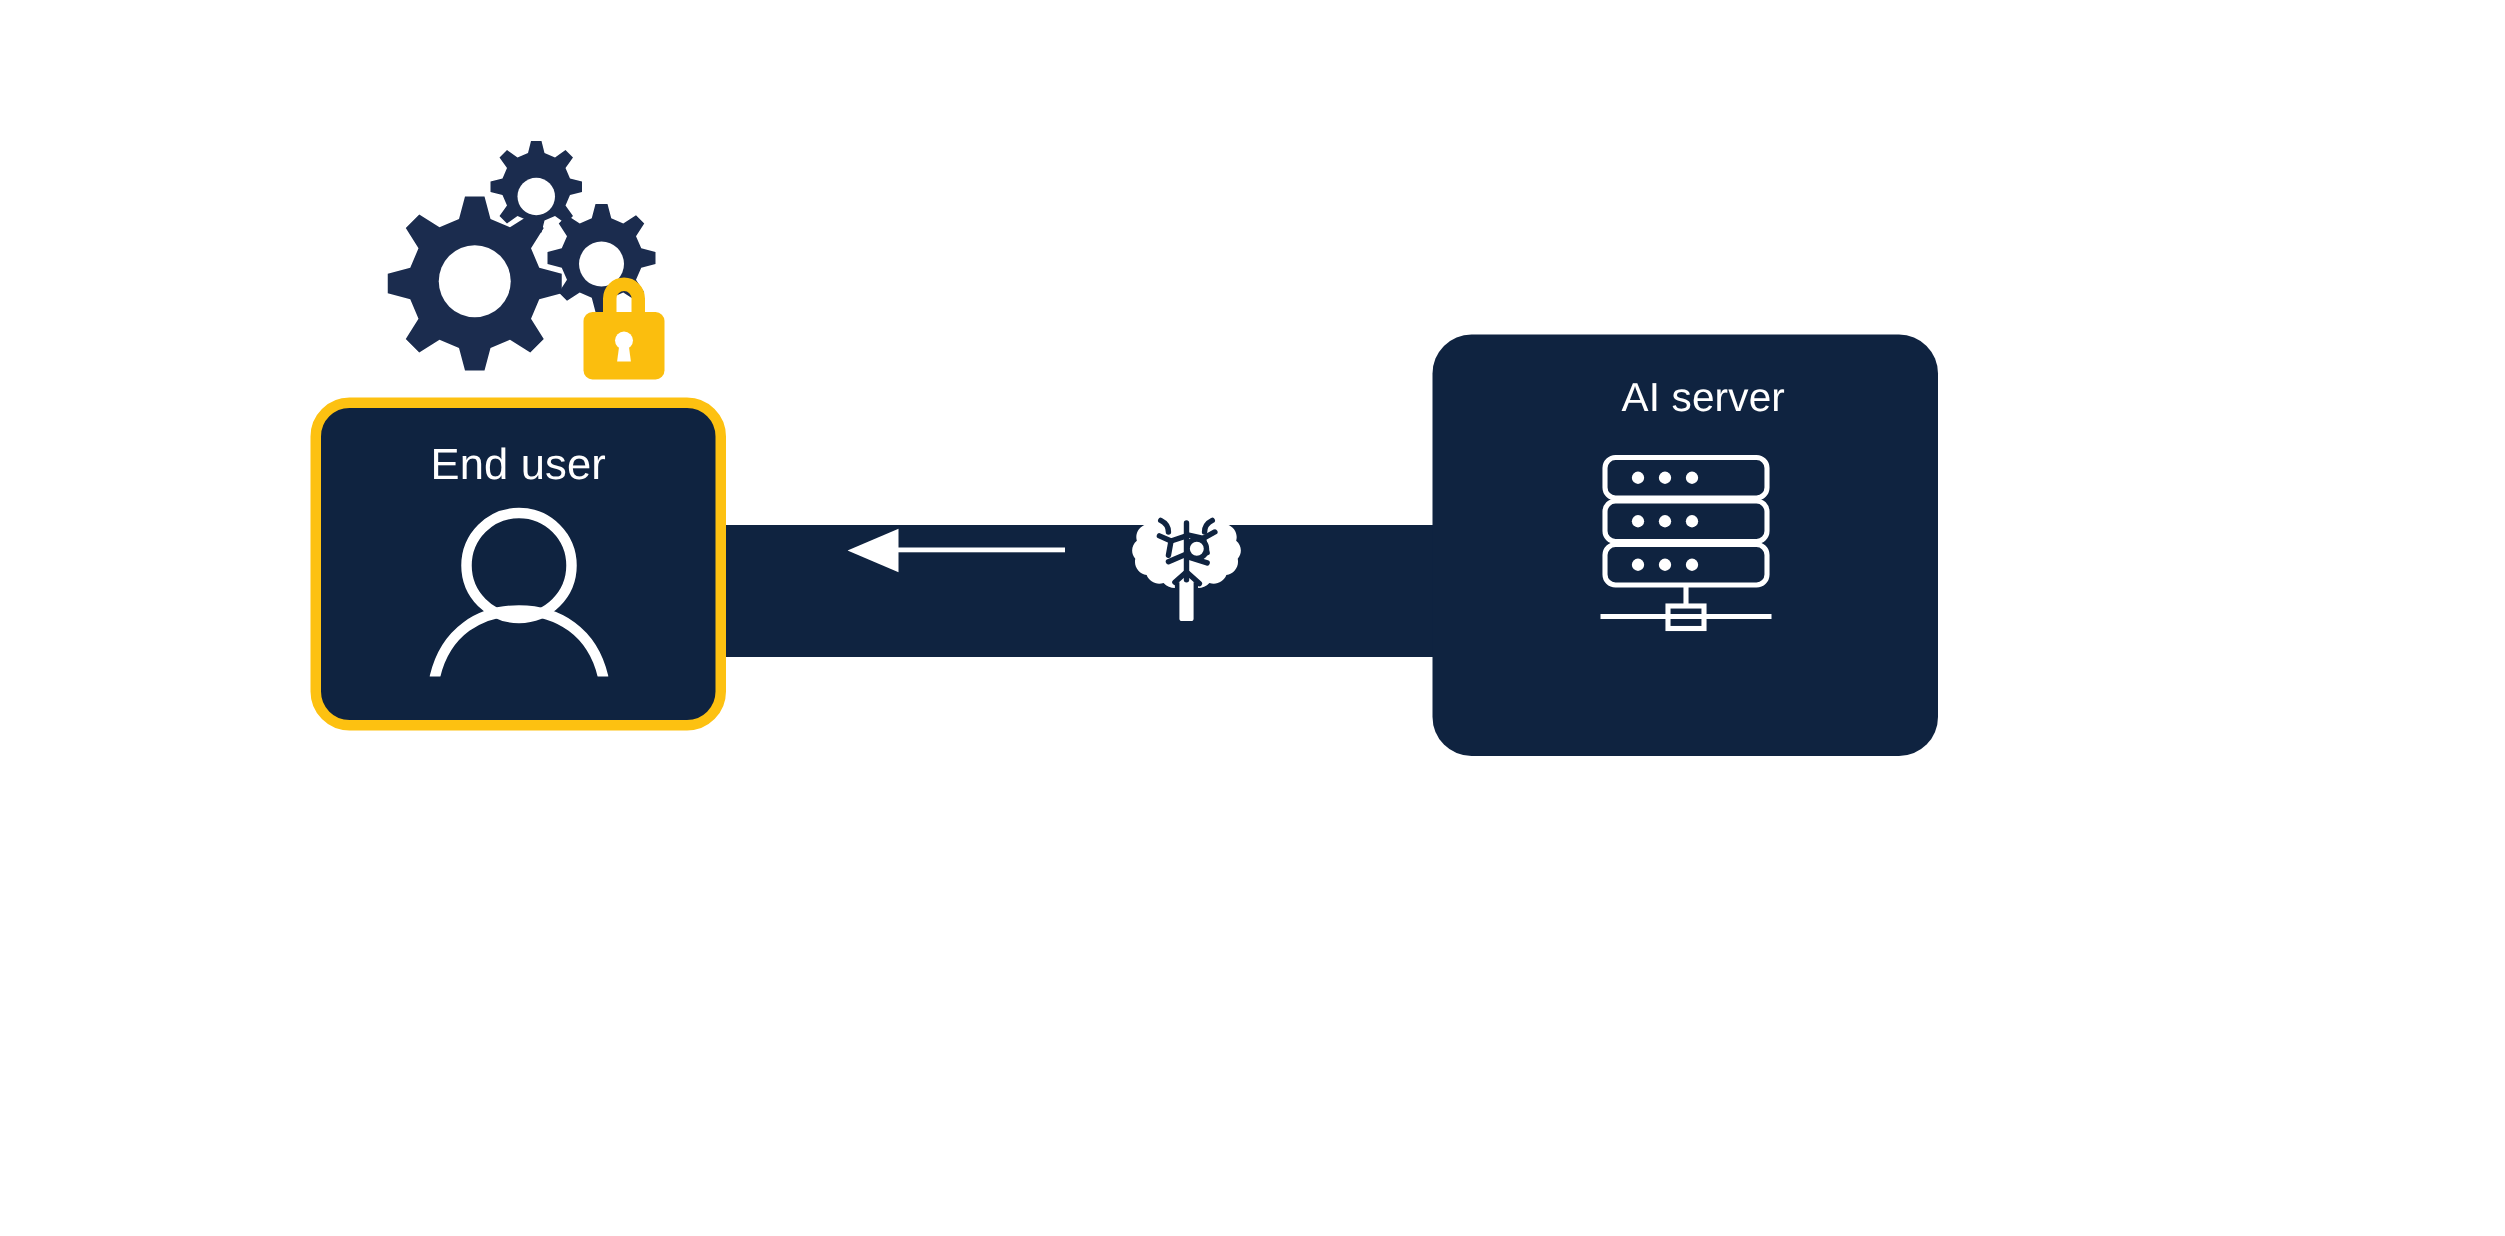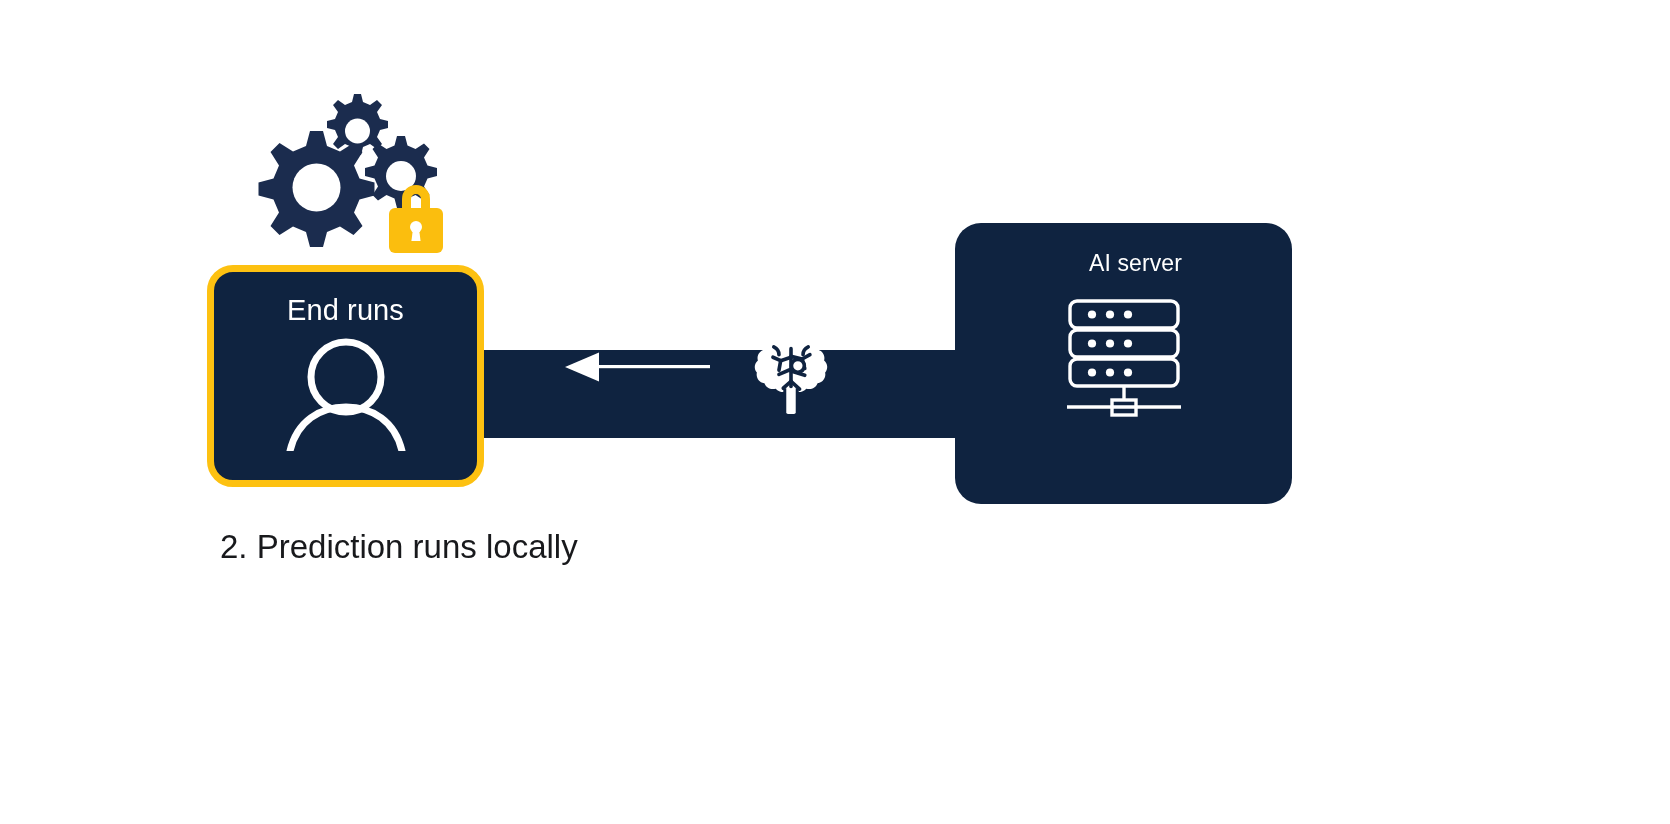--- a/index.html
+++ b/index.html
@@ -80,21 +80,21 @@
 
   
   #node-aiserver {
     left: 955px;
     top: 223px;
     width: 337px;
     height: 281px;
     border-radius: 26px;
   }
   #node-aiserver .node-title {
-    font-size: 23px;
+    font-size: 27px;
     margin-top: 27px;
     margin-left: 24px;
   }
   #node-aiserver .node-icon {
     margin-top: 20px;
   }
 
   
   .gears-icon {
     position: absolute;
@@ -173,21 +173,21 @@
   </svg>
 
   <svg class="lock-icon" viewBox="0 0 62 78">
     <path d="M17 34 V22 a14 14 0 0 1 28 0 V34 h-9 V22 a5 5 0 0 0 -10 0 V34 z" fill="#fbbe0e"></path>
     <rect x="4" y="31" width="54" height="45" rx="6" fill="#fbbe0e"></rect>
     <circle cx="31" cy="50" r="6" fill="#ffffff"></circle>
     <path d="M28 52 h6 l1.6 12 h-9.2 z" fill="#ffffff"></path>
   </svg>
 
   <div class="node" id="node-enduser">
-    <div class="node-title">End runs</div>
+    <div class="node-title">End user</div>
     <svg class="node-icon" width="126" height="118" viewBox="0 0 126 118">
       <circle cx="63" cy="44" r="35" fill="none" stroke="#ffffff" stroke-width="7"></circle>
       <path d="M7 118 C 14 88, 37 74, 63 74 C 89 74, 112 88, 119 118" fill="none" stroke="#ffffff" stroke-width="7" stroke-linecap="round"></path>
     </svg>
   </div>
 
   <div class="node" id="node-aiserver">
     <div class="node-title">AI server</div>
     <svg class="node-icon" width="126" height="124" viewBox="0 0 126 124">
       <g fill="none" stroke="#ffffff" stroke-width="3.4">
@@ -205,15 +205,14 @@
         <circle cx="31" cy="46.5" r="4.1"></circle>
         <circle cx="49" cy="46.5" r="4.1"></circle>
         <circle cx="67" cy="46.5" r="4.1"></circle>
         <circle cx="31" cy="75.5" r="4.1"></circle>
         <circle cx="49" cy="75.5" r="4.1"></circle>
         <circle cx="67" cy="75.5" r="4.1"></circle>
       </g>
     </svg>
   </div>
 
-  <div class="caption" id="caption-left">2. Prediction runs locally</div>
 
 </div>
 
 </body></html>

